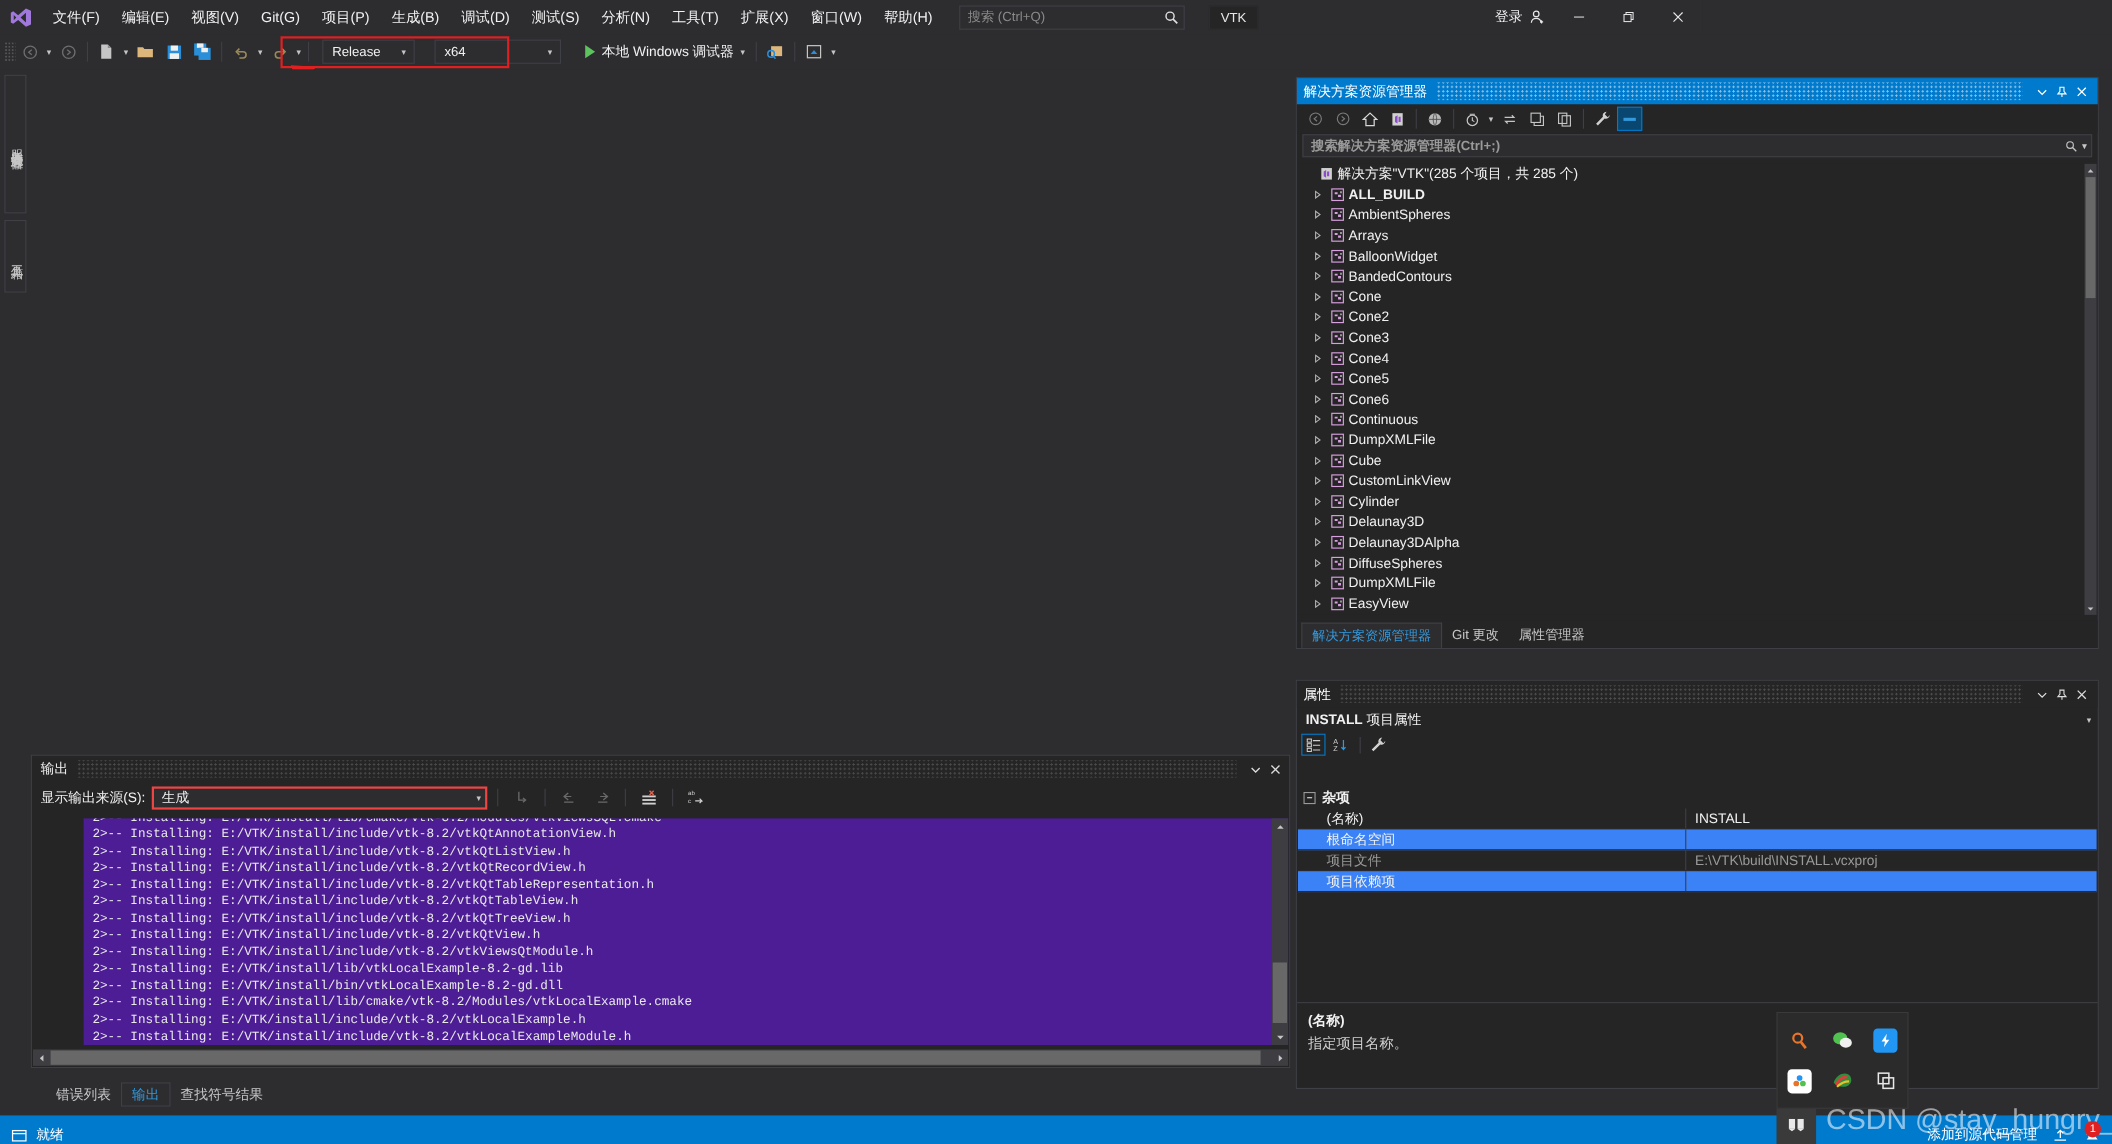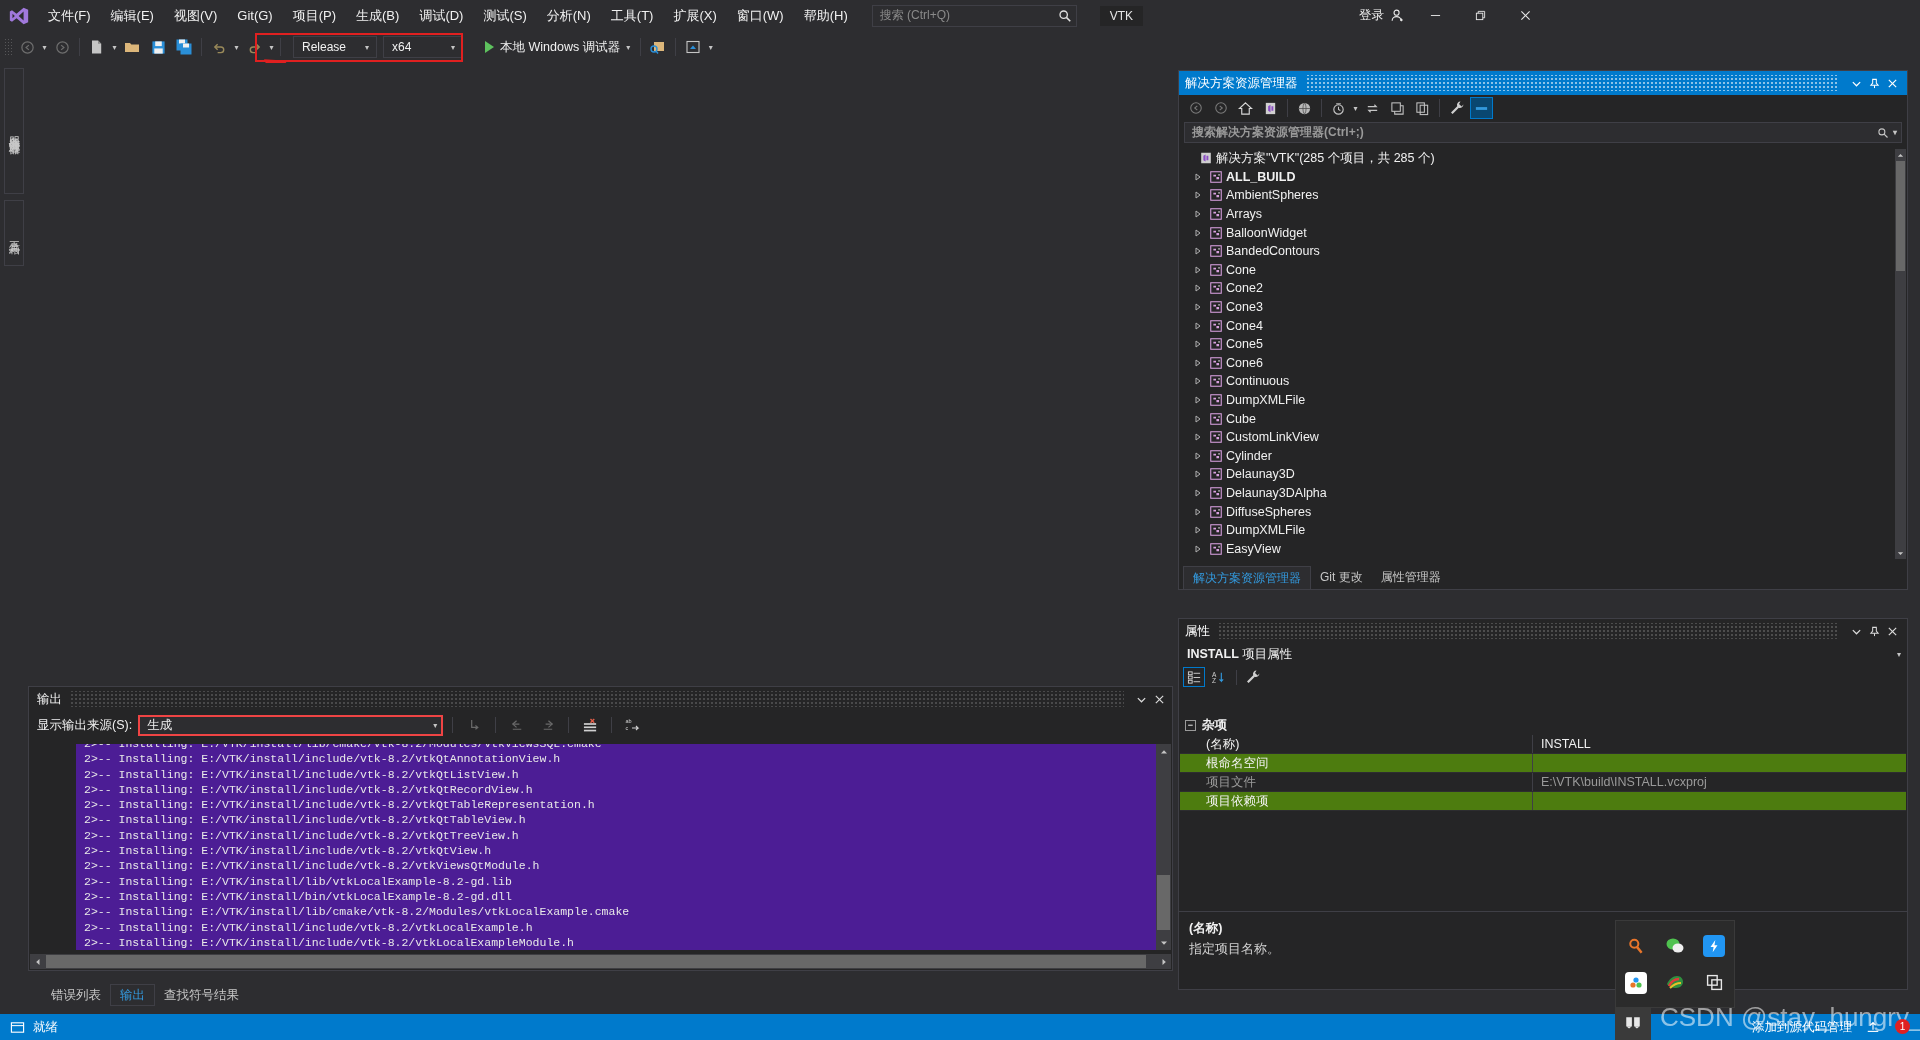--- a/index.html
+++ b/index.html
@@ -137,21 +137,21 @@
   .pt-btn.sel { border:1px solid #007acc; }
   .pt-sep { width:1px; height:15px; background:#3f3f46; margin:0 5px; }
 
   .prop-grid { position:absolute; left:1px; top:96px; right:1px; bottom:78px; }
   .pg-cat { display:flex; align-items:center; height:20px; font-size:12.5px; font-weight:bold; padding-left:5px; }
   .pg-cat .box { width:11px; height:11px; border:1px solid #9a9a9a; display:flex; align-items:center;
     justify-content:center; font-size:9px; line-height:9px; margin-right:6px; color:#ddd; }
   .pg-row { display:flex; height:19px; font-size:12.5px; border-bottom:1px solid #2d2d30; }
   .pg-row .k { width:352px; padding-left:26px; display:flex; align-items:center; }
   .pg-row .v { flex:1; padding-left:8px; display:flex; align-items:center; border-left:1px solid #3f3f46; }
-  .pg-row.alt { background:#4d7c0f; }
+  .pg-row.alt { background:#3b82f6; }
   .pg-row .dim { color:#9a9a9a; }
 
   .prop-foot { position:absolute; left:0; right:0; bottom:0; height:78px; padding:8px 10px;
     border-top:1px solid #3f3f46; }
   .prop-foot .fname { font-size:12.5px; font-weight:bold; }
   .prop-foot .fdesc { font-size:13px; color:#d0d0d0; margin-top:3px; }
 
   
   .out-panel {
     position:absolute; left:28px; top:686px; width:1145px; height:285px;
@@ -181,21 +181,21 @@
     display:flex; align-items:center; }
   .out-hscroll .thumb { position:absolute; left:16px; width:1100px; height:13px; top:1px; background:#686868; }
   .out-hscroll .ar { width:15px; height:15px; display:flex; align-items:center; justify-content:center; }
 
   
   .bot-tabs { position:absolute; left:28px; top:982px; height:26px; display:flex; align-items:center; padding-left:14px; }
   .bt { height:22px; padding:0 9px; font-size:12.5px; color:#c8c8c8; display:flex; align-items:center; }
   .bt.active { color:#3399dd; border:1px solid #3f3f46; background:#2d2d30; }
   .statusbar {
     position:absolute; left:0; bottom:0; width:1920px; height:26px; background:#007acc;
-    display:flex; align-items:center; padding:0 10px; font-size:12.5px; color:#fff;
+    display:flex; align-items:flex-end; padding:0 10px; font-size:12.5px; color:#fff;
   }
   .statusbar .right { margin-left:auto; display:flex; align-items:center; gap:14px; }
 
   
   .float-w { position:absolute; left:1615px; top:920px; width:120px; height:88px; background:#2b2b2b;
     border:1px solid #3a3a3a; display:grid; grid-template-columns:1fr 1fr 1fr; align-items:center;
     justify-items:center; padding:6px 0; }
   .float-ic { width:22px; height:22px; border-radius:4px; display:flex; align-items:center;
     justify-content:center; font-size:12px; }
   .float-tab { position:absolute; left:1615px; top:1008px; width:36px; height:32px; background:#3a3a3a;
@@ -326,21 +326,21 @@
         <path d="M10 4.5l3 3-3 3" fill="none" stroke="#9a8a5a" stroke-width="1.5"></path>
       </svg>
     </div>
     <div class="tb-caret">▾</div>
     <div class="tb-sep"></div>
 
     <div class="combo" style="width:84px; margin-left:8px;">
       <div class="cv">Release</div>
       <div class="cc">▾</div>
     </div>
-    <div class="combo" style="width:80px; margin-left:6px;">
+    <div class="combo" style="width:115px; margin-left:18px;">
       <div class="cv">x64</div>
       <div class="cc">▾</div>
     </div>
 
     <div class="run-btn" style="margin-left:16px;">
       <div class="tri"></div>
       <span>本地 Windows 调试器</span>
       <span style="font-size:8px;color:#c5c5c5;">▾</span>
     </div>
     <div class="tb-sep"></div>

